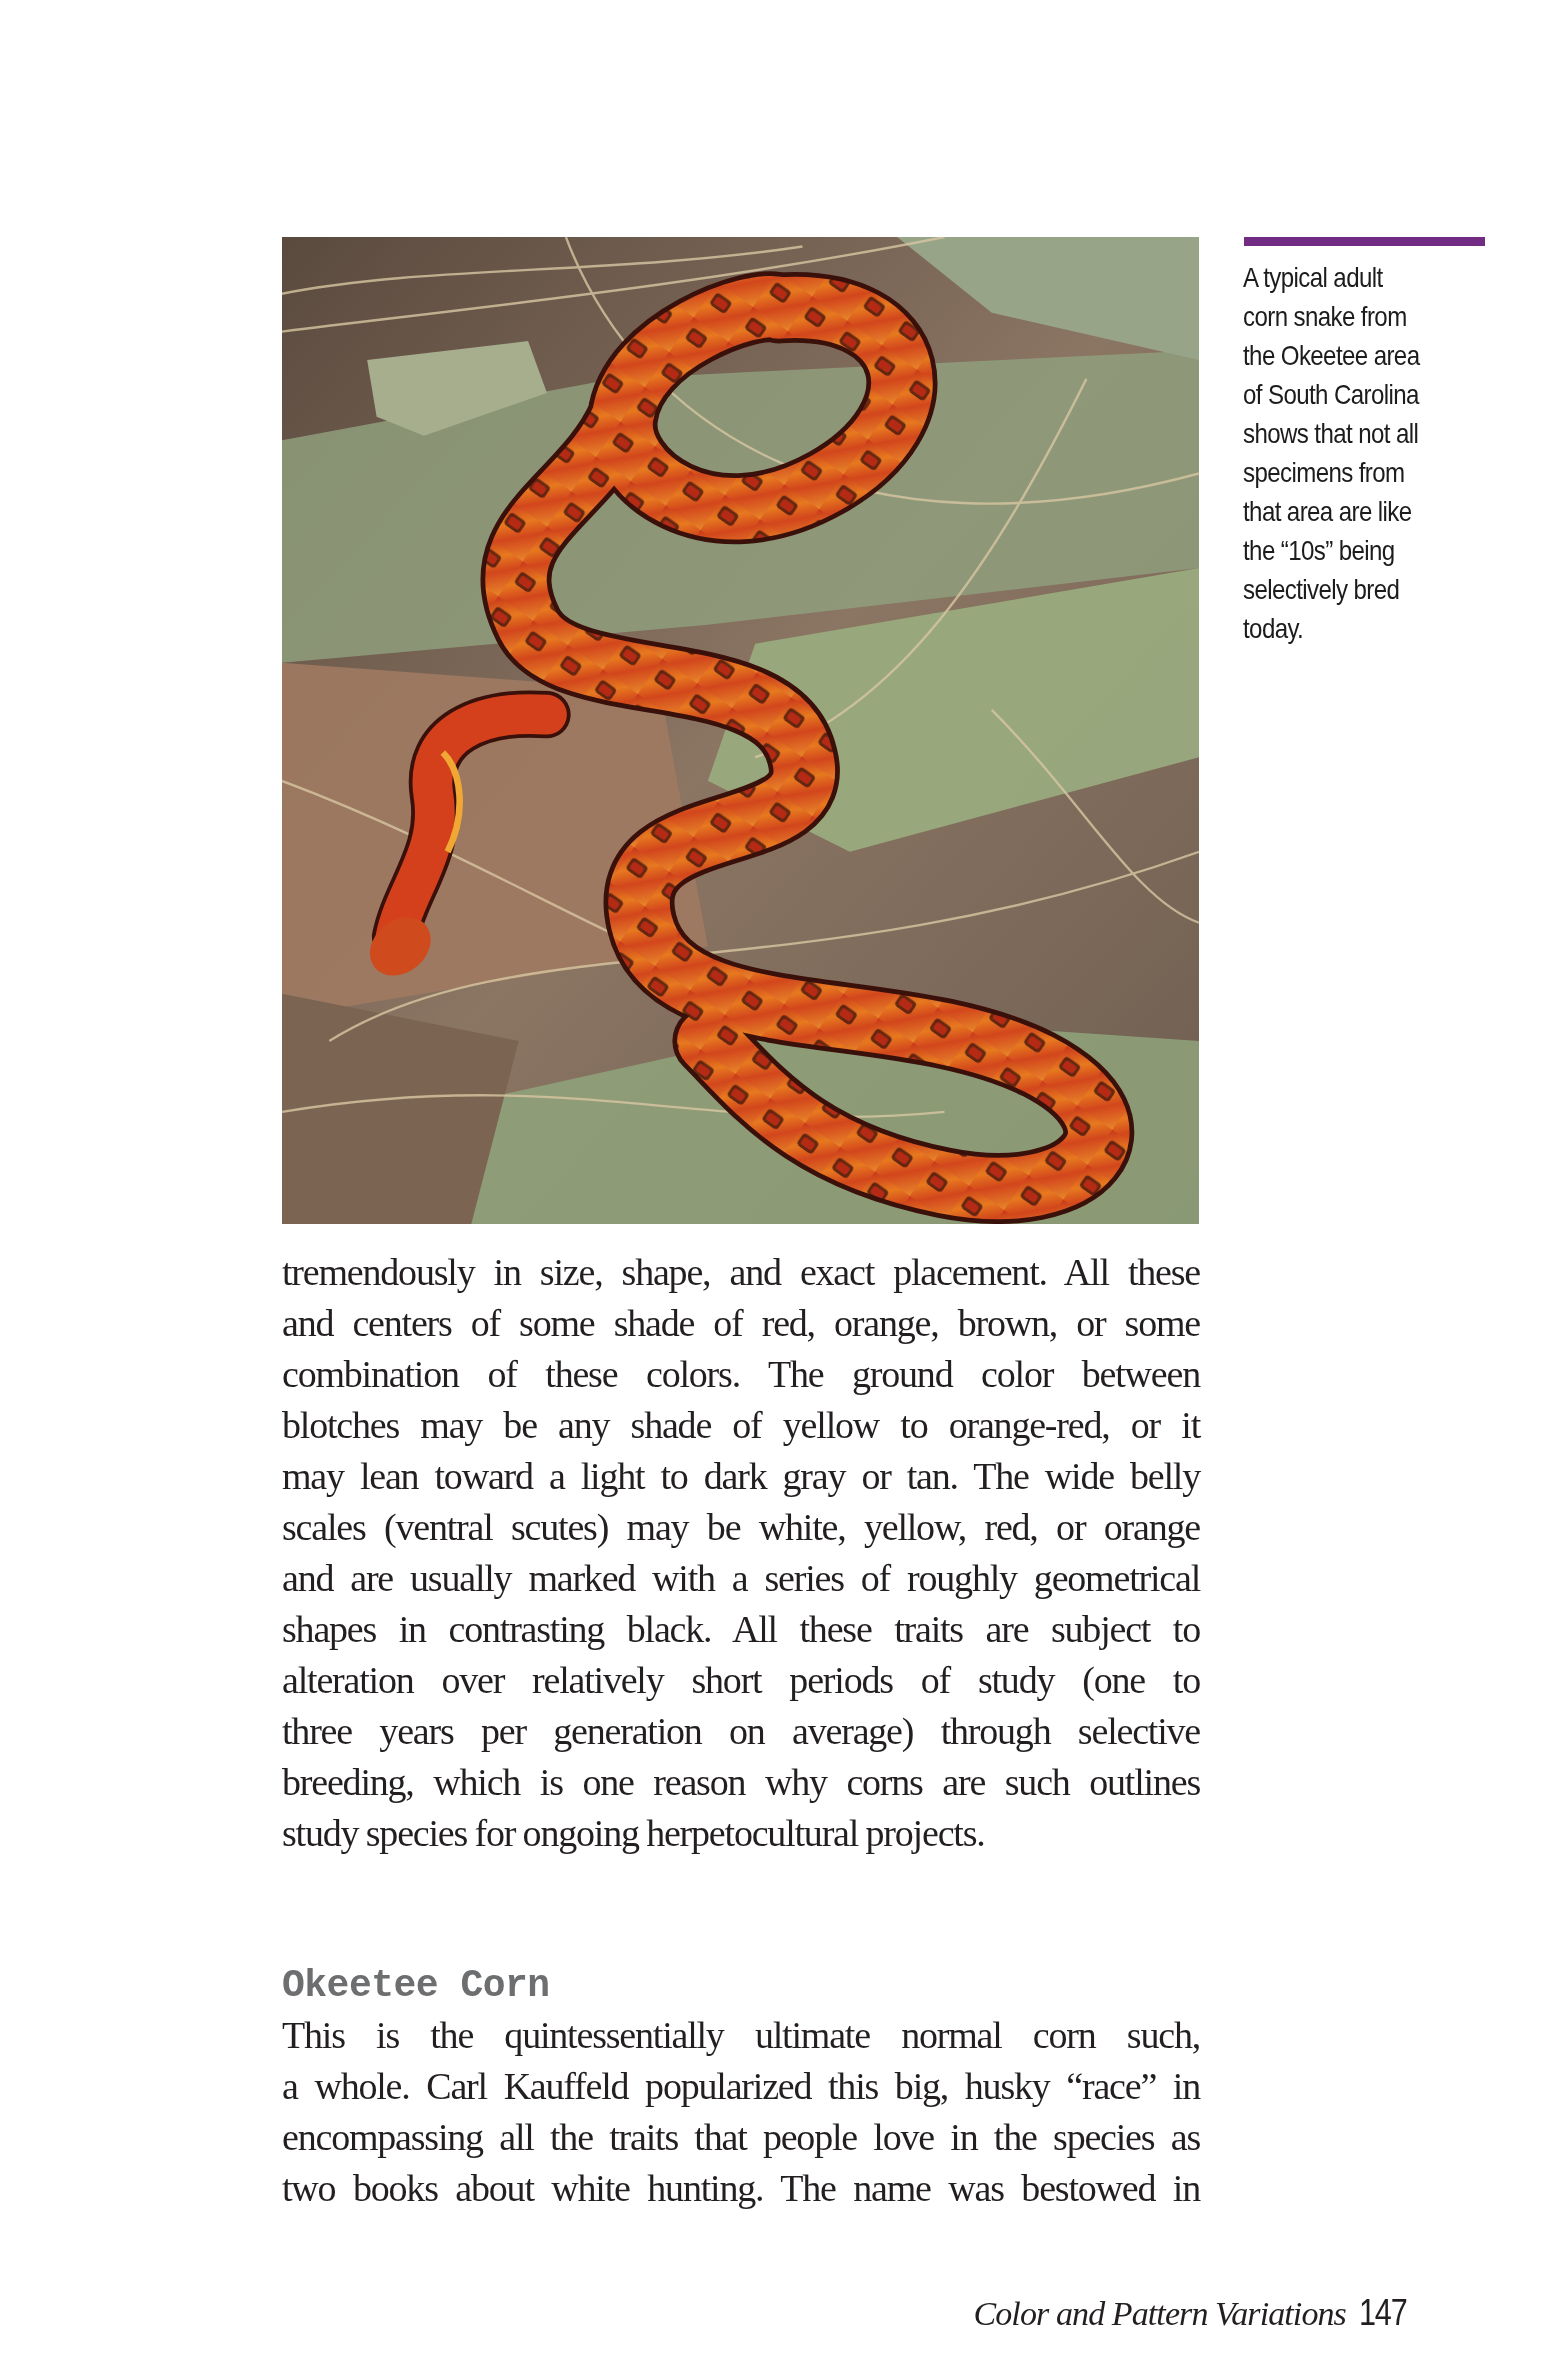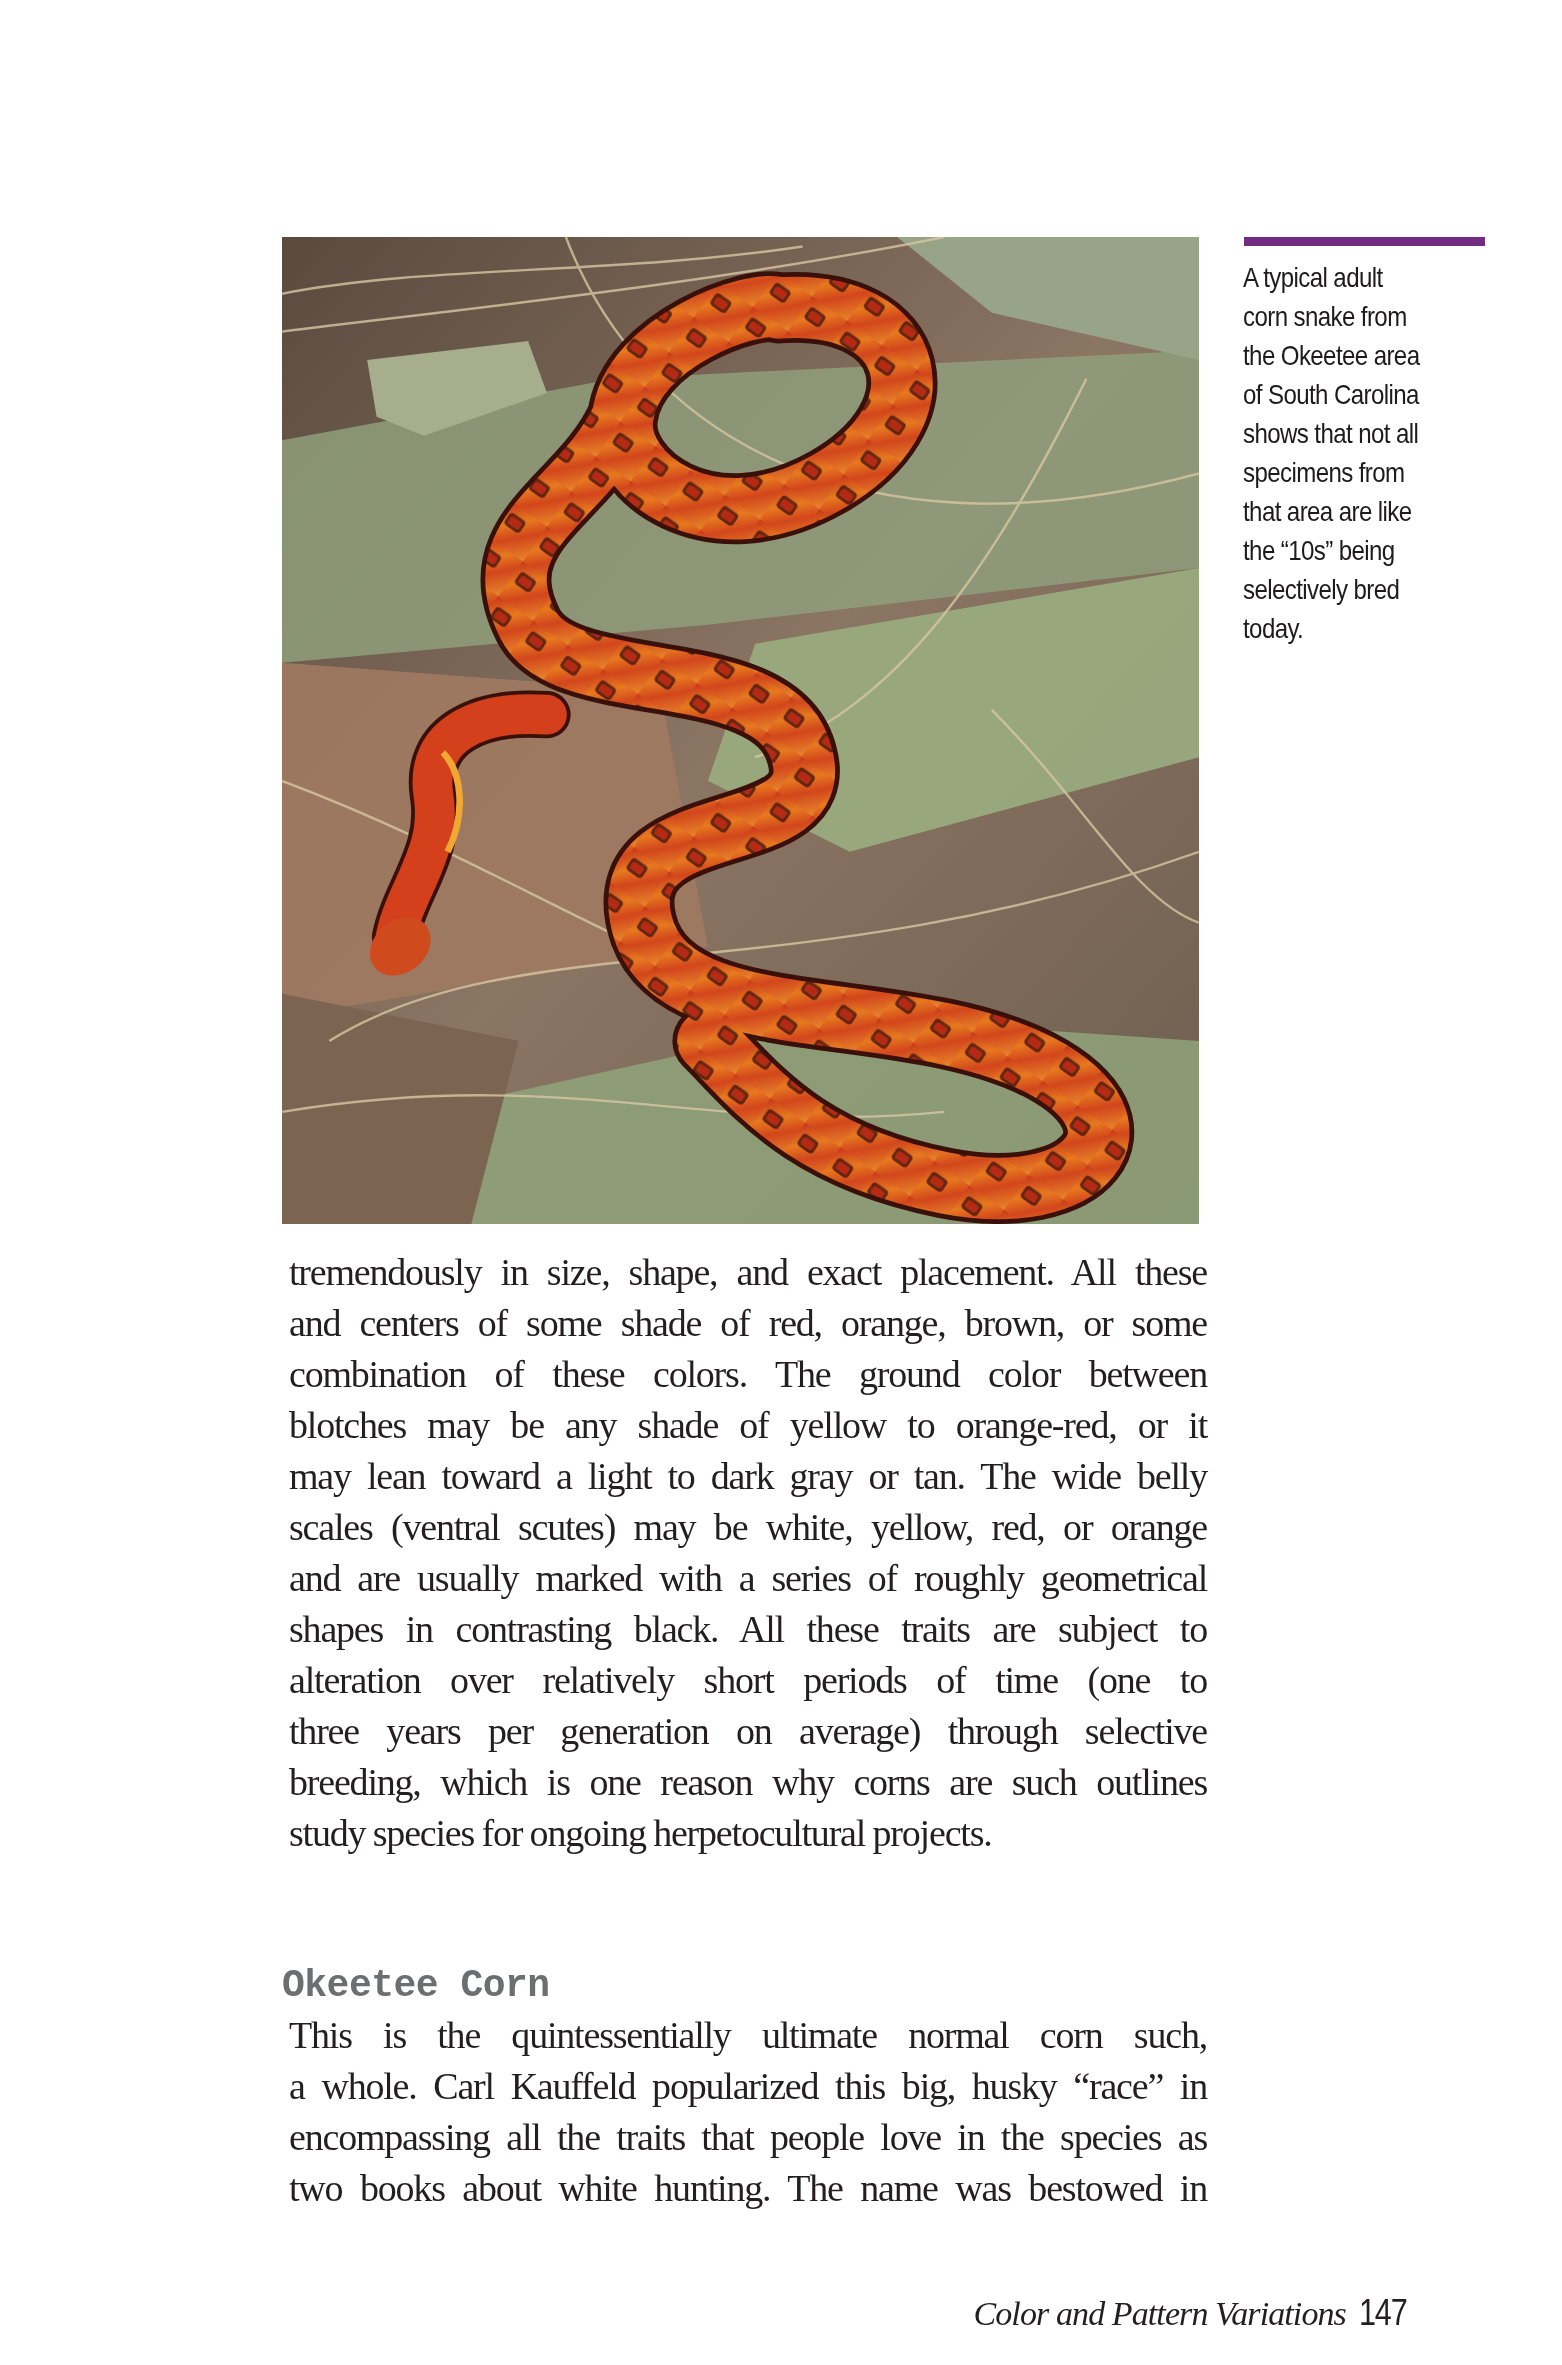--- a/index.html
+++ b/index.html
@@ -48,21 +48,20 @@
     .caption span { display: block; white-space: nowrap; }
 
     .body-text {
       position: absolute;
       left: 282px;
       width: 918px;
       font-family: "Liberation Serif", serif;
       font-size: 38px;
       line-height: 51px;
       color: #231f20;
-      margin-left: 7px;
     }
     .body-text .line {
       display: block;
       white-space: nowrap;
       text-align: justify;
       text-align-last: justify;
       letter-spacing: -1.2px;
       word-spacing: -0.9px;
     }
     .body-text .line.last {
@@ -194,21 +193,21 @@
 
 <div class="body-text para1">
   <span class="line">tremendously in size, shape, and exact placement. All these</span>
   <span class="line">and centers of some shade of red, orange, brown, or some</span>
   <span class="line">combination of these colors. The ground color between</span>
   <span class="line">blotches may be any shade of yellow to orange-red, or it</span>
   <span class="line">may lean toward a light to dark gray or tan. The wide belly</span>
   <span class="line">scales (ventral scutes) may be white, yellow, red, or orange</span>
   <span class="line">and are usually marked with a series of roughly geometrical</span>
   <span class="line">shapes in contrasting black. All these traits are subject to</span>
-  <span class="line">alteration over relatively short periods of time (one to</span>
+  <span class="line">alteration over relatively short periods of study (one to</span>
   <span class="line">three years per generation on average) through selective</span>
   <span class="line">breeding, which is one reason why corns are such outlines</span>
   <span class="line last">study species for ongoing herpetocultural projects.</span>
 </div>
 
 <div class="heading">Okeetee Corn</div>
 
 <div class="body-text para2">
   <span class="line">This is the quintessentially ultimate normal corn such,</span>
   <span class="line">a whole. Carl Kauffeld popularized this big, husky “race” in</span>

